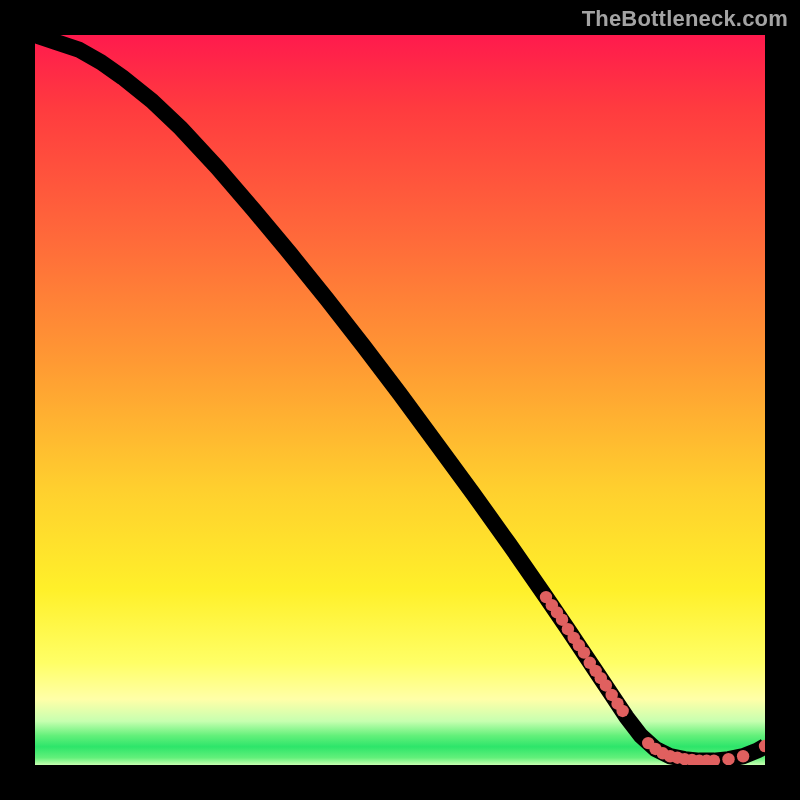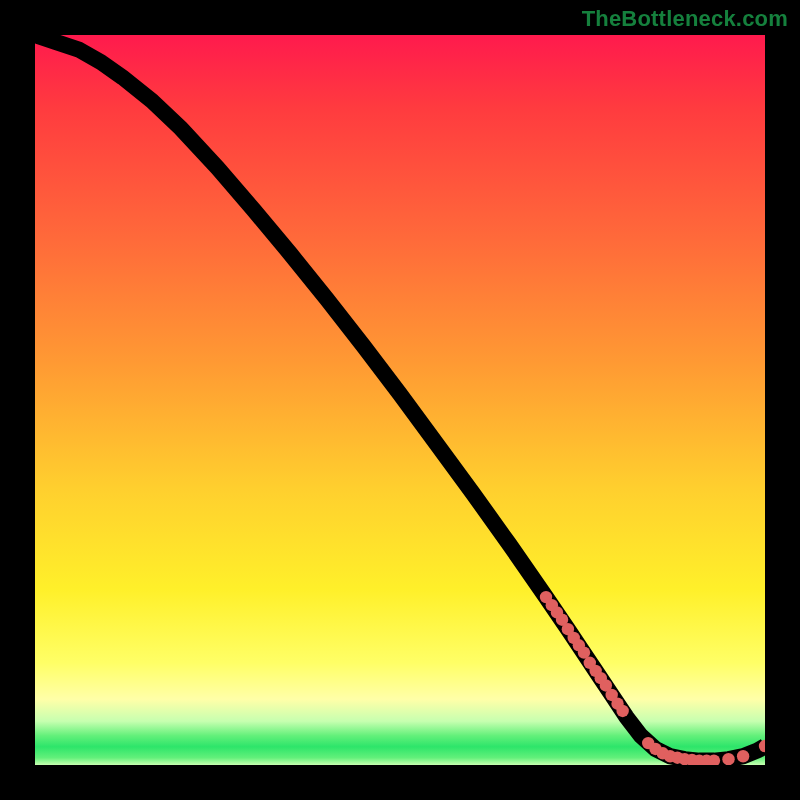--- a/index.html
+++ b/index.html
@@ -16,21 +16,21 @@
     width: 800px;
     height: 800px;
     background: #000;
   }
   .watermark {
     position: absolute;
     top: 6px;
     right: 12px;
     font-size: 22px;
     font-weight: 600;
-    color: #15803d;
+    color: #a3a3a3;
     letter-spacing: 0.2px;
     z-index: 20;
     user-select: none;
   }
   .plot {
     position: absolute;
     left: 35px;
     top: 35px;
     width: 730px;
     height: 730px;

